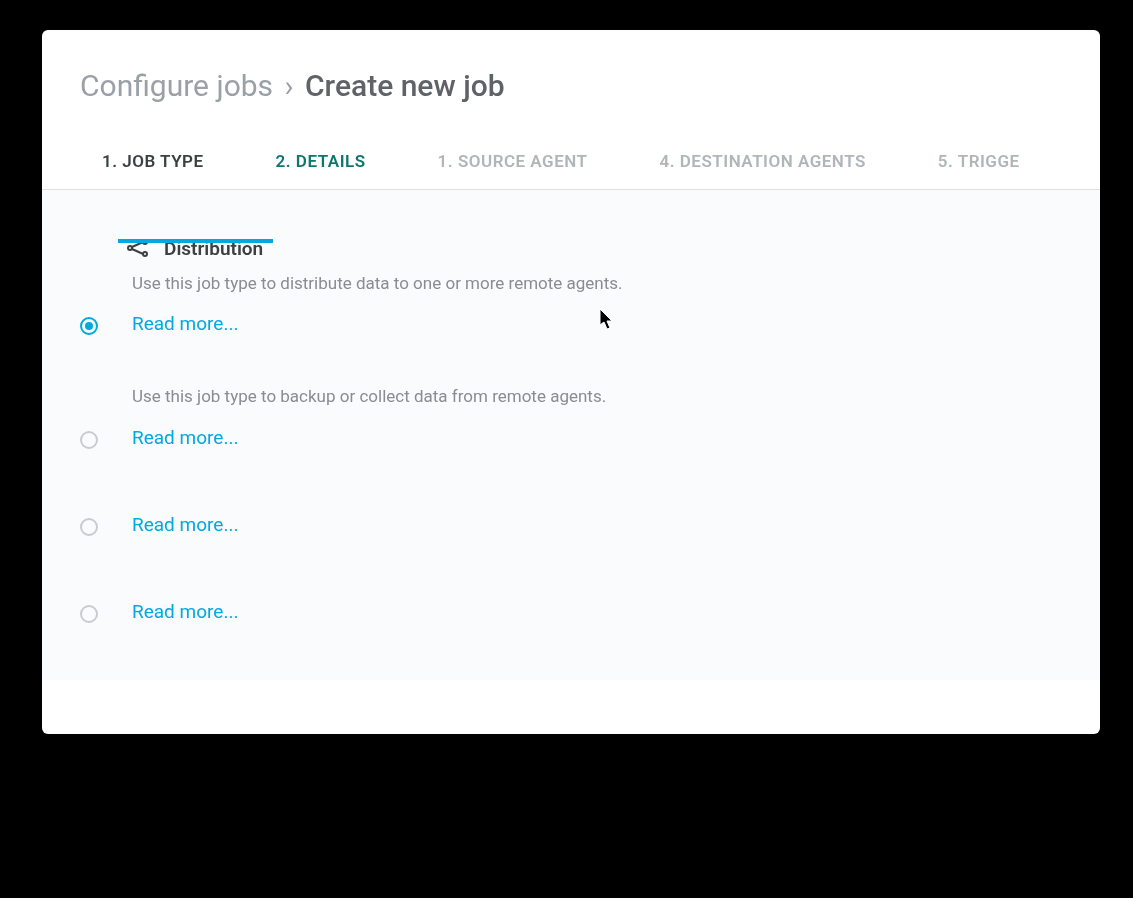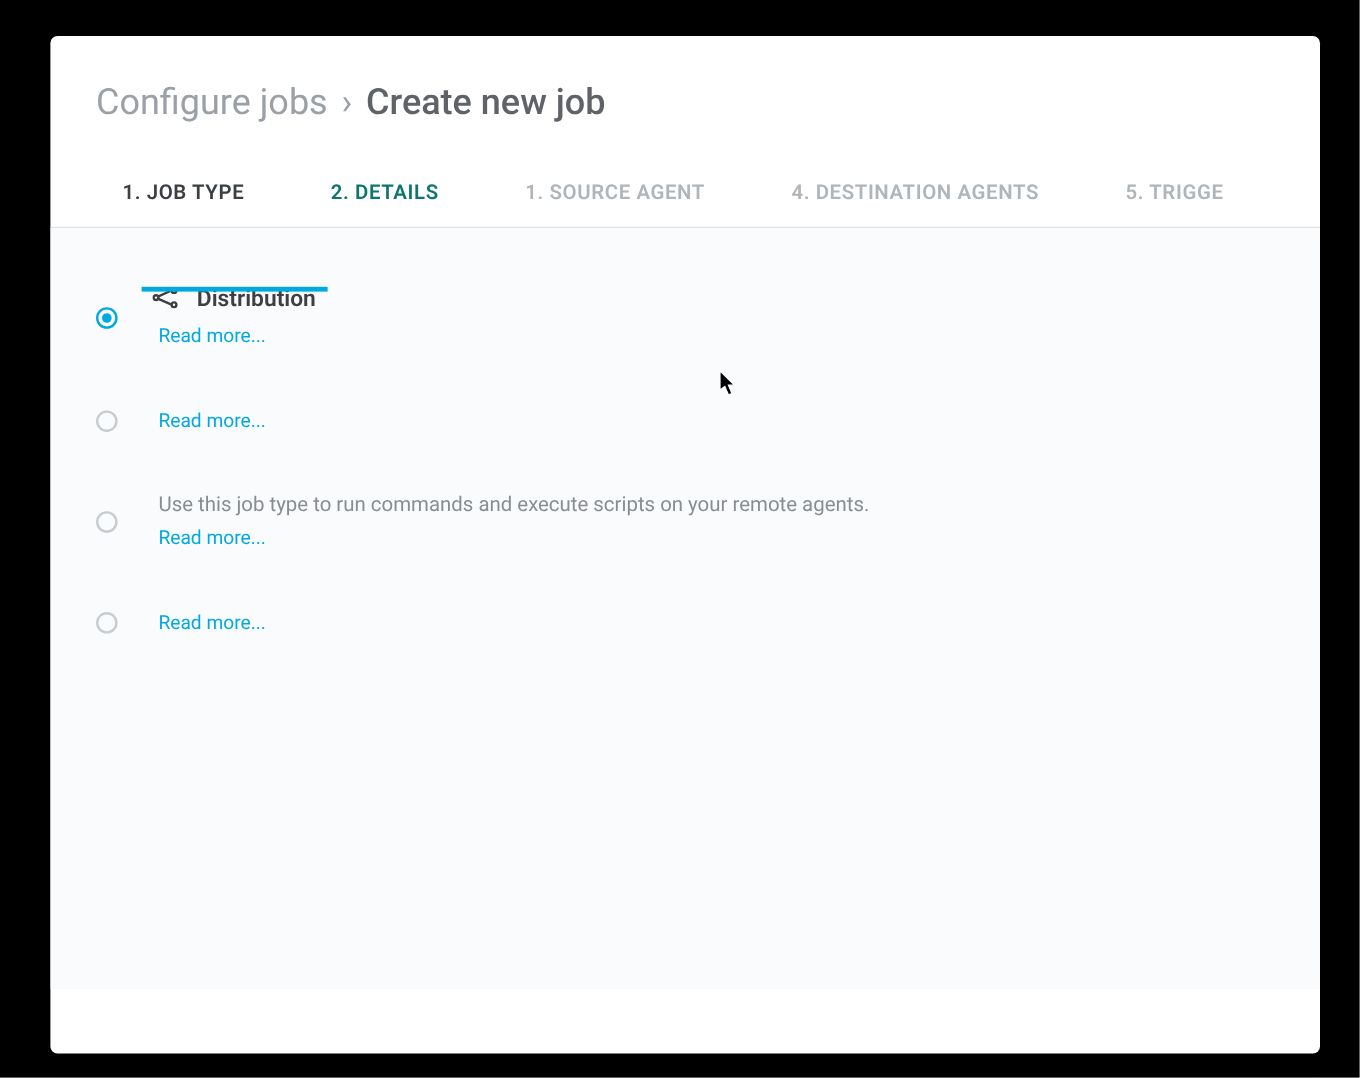--- a/index.html
+++ b/index.html
@@ -9,21 +9,21 @@
     width: 1133px;
     height: 898px;
     overflow: hidden;
   }
   .panel {
     background: #fff;
     position: absolute;
     top: 30px;
     left: 42px;
     width: 1058px;
-    height: 848px;
+    height: 704px;
     border-radius: 6px;
     box-shadow: 0 4px 20px rgba(0,0,0,0.3);
     overflow: hidden;
   }
   .header {
     padding: 38px 38px 0 38px;
   }
   .breadcrumb {
     font-size: 30px;
     font-weight: 400;
@@ -66,21 +66,21 @@
     left: 76px;
     width: 155px;
   }
   .content {
     background: #fafbfc;
     padding: 46px 38px 40px 38px;
     height: calc(100% - 214px);
   }
   .option {
     display: flex;
-    align-items: center;
+    align-items: flex-end;
     margin-bottom: 48px;
   }
   .radio {
     width: 18px;
     height: 18px;
     border: 2px solid #c7ccd1;
     border-radius: 50%;
     margin-top: 4px;
     margin-right: 28px;
     flex-shrink: 0;
@@ -125,23 +125,23 @@
   }
   .option-desc {
     font-size: 17px;
     color: #888d92;
     line-height: 1.55;
     max-width: 720px;
     margin-left: 6px;
   }
   .read-more {
     display: block;
-    font-size: 16px;
+    font-size: 19px;
     color: #00a9e0;
-    margin-top: 4px;
+    margin-top: 16px;
     margin-left: 6px;
     cursor: pointer;
   }
   .cursor {
     position: absolute;
     top: 279px;
     left: 558px;
     pointer-events: none;
   }
 </style>
@@ -177,35 +177,36 @@
             <svg width="22" height="18" viewBox="0 0 22 18" fill="none" stroke="#3c4043" stroke-width="2" stroke-linecap="round">
               <circle cx="3" cy="9" r="2"></circle>
               <circle cx="18" cy="3" r="2"></circle>
               <circle cx="18" cy="15" r="2"></circle>
               <path d="M5 8 L15 3.5"></path>
               <path d="M5 10 L15 14.5"></path>
             </svg>
           </span>
           <span class="option-title">Distribution</span>
         </div>
+        <div class="option-desc">Use this job type to distribute data to one or more remote agents.</div>
         <a class="read-more">Read more...</a>
       </div>
     </div>
 
     <div class="option">
       <div class="radio"></div>
       <div class="option-body">
+        <div class="option-desc">Use this job type to backup or collect data from remote agents.</div>
         <a class="read-more">Read more...</a>
       </div>
     </div>
 
     <div class="option">
       <div class="radio"></div>
       <div class="option-body">
-        <div class="option-desc">Use this job type to run commands and execute scripts on your remote agents.</div>
         <a class="read-more">Read more...</a>
       </div>
     </div>
 
     <div class="option">
       <div class="radio"></div>
       <div class="option-body">
         <a class="read-more">Read more...</a>
       </div>
     </div>

